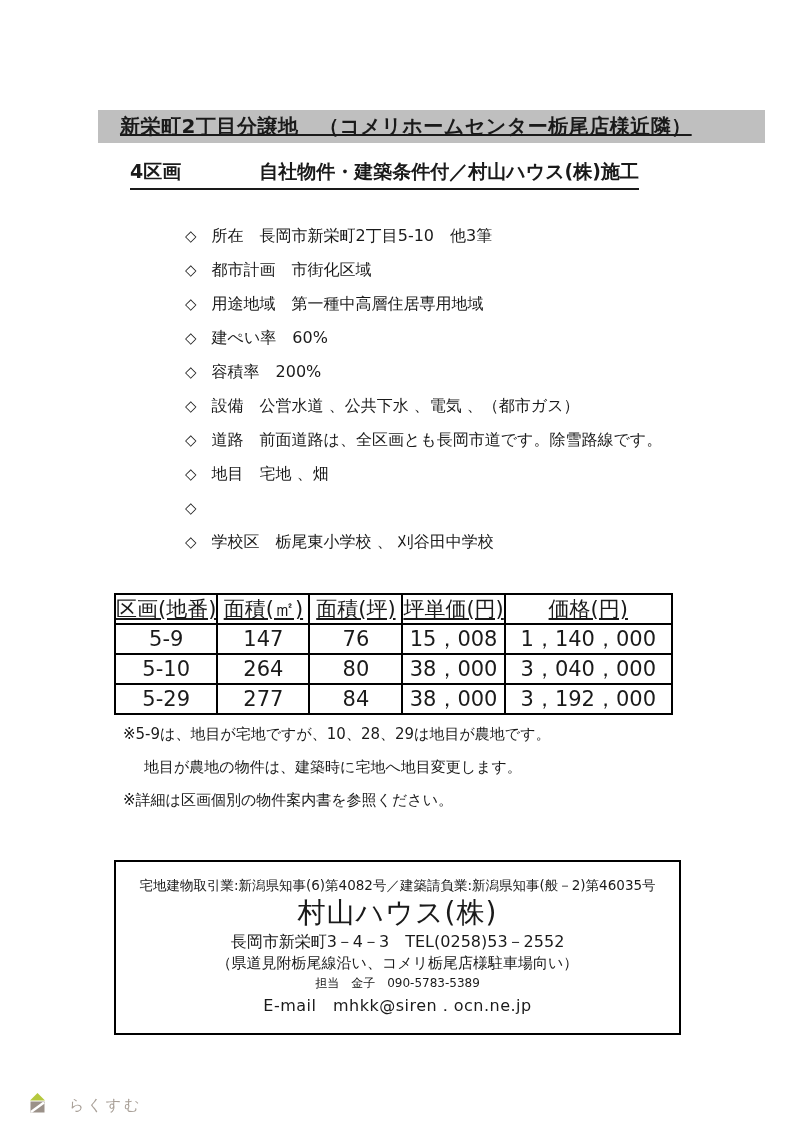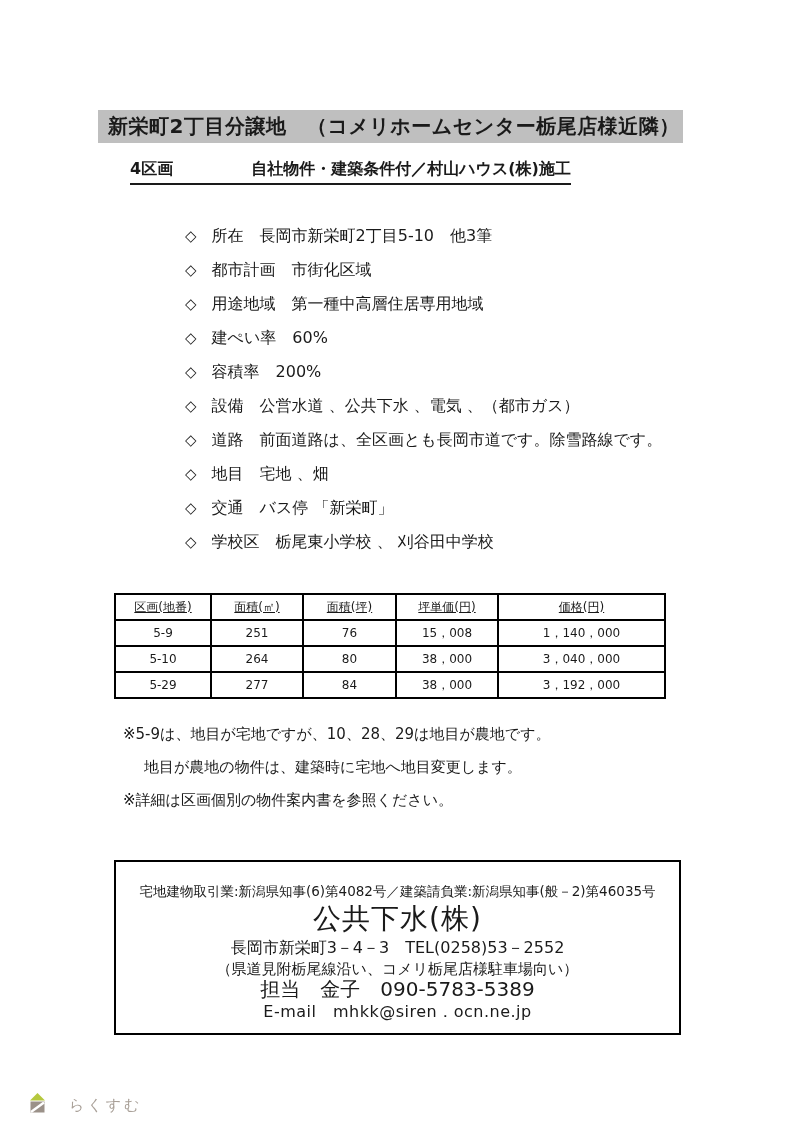--- a/index.html
+++ b/index.html
@@ -4,64 +4,64 @@
 <style>
   html,body{margin:0;padding:0;}
   body{
     width:793px;height:1122px;background:#ffffff;
     font-family:"DejaVu Sans","Liberation Sans",sans-serif;
     color:#1a1a1a;
   }
   .page{position:relative;width:793px;height:1122px;background:#fff;overflow:hidden;}
 
   .title-bar{
-    position:absolute;left:98px;top:110px;width:585px;height:33px;
+    position:absolute;left:98px;top:110px;width:667px;height:33px;
     background:#bfbfbf;box-sizing:border-box;
-    font-size:20px;font-weight:bold;line-height:33px;padding-left:10px;
-    letter-spacing:0.5px;white-space:nowrap;
+    font-size:20px;font-weight:bold;line-height:33px;padding-left:22px;
+    letter-spacing:0.5px;white-space:nowrap;text-decoration:underline;
   }
 
   .subtitle{
     position:absolute;left:130px;top:159px;
-    font-size:16px;font-weight:bold;white-space:nowrap;
+    font-size:19px;font-weight:bold;white-space:nowrap;
     border-bottom:2px solid #1a1a1a;padding-bottom:3px;
   }
   .subtitle .desc{margin-left:78px;}
 
   .bullets{position:absolute;left:185px;top:219px;}
   .bullet-item{
     display:flex;align-items:center;height:34px;
     font-size:16px;white-space:nowrap;
   }
   .bullet-item .marker{font-size:15px;margin-right:15px;}
 
   table.lot-table{
     position:absolute;left:114px;top:593px;
-    border-collapse:collapse;font-size:12px;table-layout:fixed;
+    border-collapse:collapse;font-size:21px;table-layout:fixed;
   }
   .lot-table th,.lot-table td{
     border:2px solid #000;text-align:center;padding:0;height:24px;
     font-weight:normal;white-space:nowrap;overflow:hidden;
   }
   .lot-table th{text-decoration:underline;}
 
   .notes{position:absolute;left:123px;top:718px;font-size:15px;}
   .note-line{height:33px;line-height:33px;white-space:nowrap;}
   .note-line.indented{padding-left:21px;}
 
   .footer-box{
     position:absolute;left:114px;top:860px;width:567px;height:175px;
     border:2px solid #000;box-sizing:border-box;
-    text-align:center;padding-top:20px;
+    text-align:center;padding-top:14px;
   }
   .fb-license{font-size:13.5px;line-height:19px;white-space:nowrap;}
   .fb-company{font-size:28px;line-height:35px;letter-spacing:1px;}
   .fb-address{font-size:16px;line-height:23px;}
   .fb-landmark{font-size:15px;line-height:20px;}
-  .fb-contact{font-size:20px;line-height:21px;}
+  .fb-contact{font-size:12px;line-height:21px;}
   .fb-email{font-size:16px;line-height:23px;letter-spacing:0.5px;}
 
   .site-logo{
     position:absolute;left:29px;top:1093px;
     display:flex;align-items:center;gap:23px;
   }
   .logo-text{font-size:15px;letter-spacing:3px;color:#a9a098;}
 </style>
 </head>
 <body>
@@ -102,21 +102,20 @@
     <div class="bullet-item">
       <span class="marker">◇</span>
       <span>道路　前面道路は、全区画とも長岡市道です。除雪路線です。</span>
     </div>
     <div class="bullet-item">
       <span class="marker">◇</span>
       <span>地目　宅地 、畑</span>
     </div>
     <div class="bullet-item">
       <span class="marker">◇</span>
-      <span>交通　バス停 「新栄町」</span>
     </div>
     <div class="bullet-item">
       <span class="marker">◇</span>
       <span>学校区　栃尾東小学校 、 刈谷田中学校</span>
     </div>
   </div>
 
   <table class="lot-table">
     <colgroup>
       <col style="width:96px">
@@ -130,21 +129,21 @@
         <th>区画(地番)</th>
         <th>面積(㎡)</th>
         <th>面積(坪)</th>
         <th>坪単価(円)</th>
         <th>価格(円)</th>
       </tr>
     </thead>
     <tbody>
       <tr>
         <td>5-9</td>
-        <td>251</td>
+        <td>147</td>
         <td>76</td>
         <td>15，008</td>
         <td>1，140，000</td>
       </tr>
       <tr>
         <td>5-10</td>
         <td>264</td>
         <td>80</td>
         <td>38，000</td>
         <td>3，040，000</td>
@@ -160,21 +159,21 @@
   </table>
 
   <div class="notes">
     <div class="note-line">※5-9は、地目が宅地ですが、10、28、29は地目が農地です。</div>
     <div class="note-line indented">地目が農地の物件は、建築時に宅地へ地目変更します。</div>
     <div class="note-line">※詳細は区画個別の物件案内書を参照ください。</div>
   </div>
 
   <div class="footer-box">
     <div class="fb-license">宅地建物取引業:新潟県知事(6)第4082号／建築請負業:新潟県知事(般－2)第46035号</div>
-    <div class="fb-company">公共下水(株)</div>
+    <div class="fb-company">村山ハウス(株)</div>
     <div class="fb-address">長岡市新栄町3－4－3　TEL(0258)53－2552</div>
     <div class="fb-landmark">（県道見附栃尾線沿い、コメリ栃尾店様駐車場向い）</div>
     <div class="fb-contact">担当　金子　090-5783-5389</div>
     <div class="fb-email">E-mail　mhkk@siren．ocn.ne.jp</div>
   </div>
 
   <div class="site-logo">
     <span>
       <svg width="17" height="20" viewBox="0 0 17 20" aria-hidden="true">
         <polygon points="8.5,0 16,7.5 1,7.5" fill="#b5c83e"></polygon>

